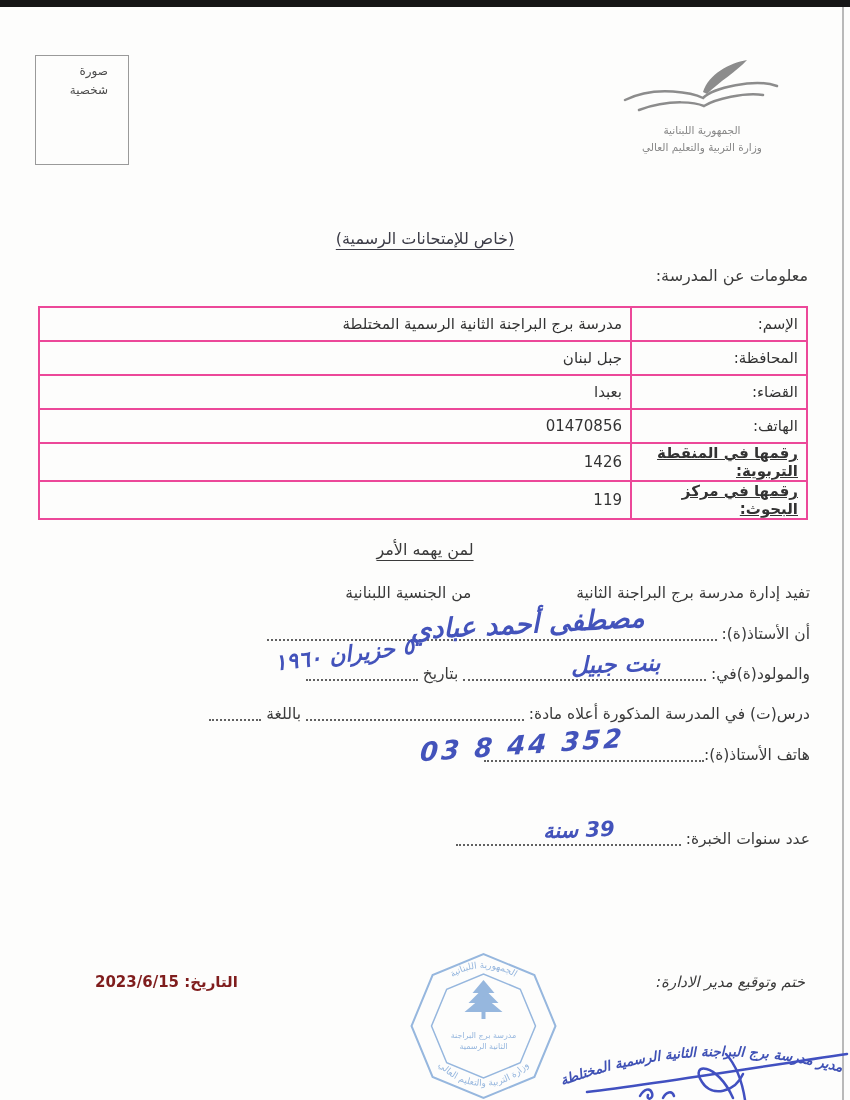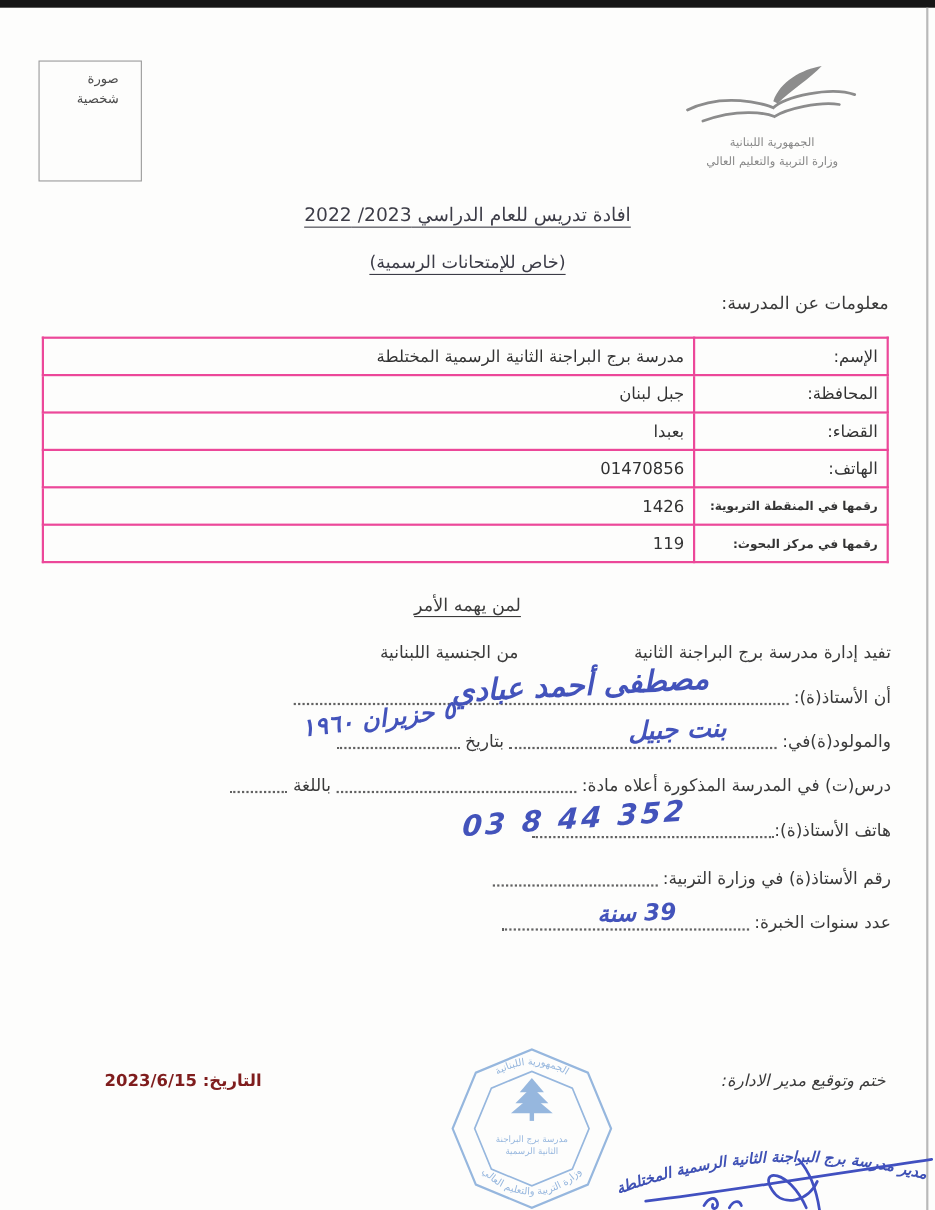--- a/index.html
+++ b/index.html
@@ -29,21 +29,21 @@
     position:absolute;top:229px;left:0;width:100%;text-align:center;direction:rtl;
     font-size:16px;color:#3c3c47;text-decoration:underline;text-underline-offset:5px;
   }
   .info-heading{position:absolute;right:42px;top:266px;direction:rtl;font-size:16px;color:#3b3b3b;}
 
   table.school{
     position:absolute;left:38px;top:306px;width:770px;border-collapse:collapse;direction:rtl;
   }
   table.school td{border:2px solid #ec4899;height:32px;padding:0 8px;font-size:15px;color:#333;}
   table.school td.lbl{width:158px;text-align:right;}
-  table.school td.lbl.small{font-size:11px;font-weight:bold;}
+  table.school td.lbl.small{font-size:15px;font-weight:bold;text-decoration:underline;}
   table.school td.val{text-align:right;}
 
   .concern{
     position:absolute;top:540px;left:0;width:100%;text-align:center;direction:rtl;
     font-size:16px;text-decoration:underline;text-underline-offset:5px;color:#3b3b3b;
   }
 
   .bodyline{position:absolute;right:40px;direction:rtl;font-size:15.5px;color:#3b3b3b;white-space:nowrap;}
   .dots{display:inline-block;border-bottom:2px dotted #616161;height:.95em;margin-bottom:-2px;}
 
@@ -83,21 +83,20 @@
         <path d="M22,52 C55,40 80,45 87,48 C98,41 128,34 146,37"></path>
       </g>
       <path d="M86,34 C92,16 112,5 130,2 C120,13 102,24 90,36 Z" fill="#8c8c8c"></path>
     </svg>
     <div class="logo-text">
       <div>الجمهورية اللبنانية</div>
       <div>وزارة التربية والتعليم العالي</div>
     </div>
   </div>
 
-  <div class="doc-title">افادة تدريس  للعام الدراسي  2023/ 2022</div>
   <div class="doc-subtitle">(خاص للإمتحانات الرسمية)</div>
   <div class="info-heading">معلومات عن المدرسة:</div>
 
   <table class="school">
     <tbody>
       <tr>
         <td class="lbl">الإسم:</td>
         <td class="val">مدرسة برج البراجنة الثانية الرسمية المختلطة</td>
       </tr>
       <tr>
@@ -147,23 +146,20 @@
     <span>درس(ت) في المدرسة المذكورة أعلاه مادة: </span><span class="dots" style="width:218px;"></span>
     <span>باللغة</span>
     <span class="dots" style="width:52px;"></span>
   </div>
 
   <div class="bodyline" style="top:745px;width:380px;">
     <span>هاتف الأستاذ(ة):</span><span class="dots" style="width:220px;"></span>
     <span class="hand hand-phone">03 8 44 352</span>
   </div>
 
-  <div class="bodyline" style="top:789px;width:380px;">
-    <span>رقم الأستاذ(ة) في وزارة التربية: </span><span class="dots" style="width:150px;"></span>
-  </div>
 
   <div class="bodyline" style="top:829px;width:380px;">
     <span>عدد سنوات الخبرة: </span><span class="dots" style="width:225px;"></span>
     <span class="hand hand-exp">39 سنة</span>
   </div>
 
   <div class="footer-stamp-label">ختم وتوقيع مدير الادارة:</div>
   <div class="footer-date">
     <span>التاريخ:</span>
     <span>2023/6/15</span>

